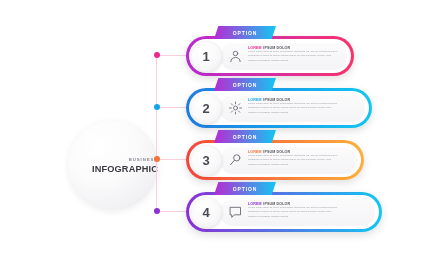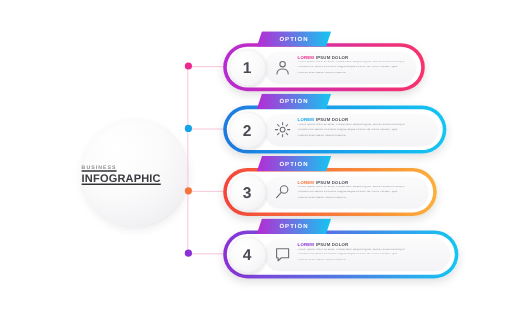--- a/index.html
+++ b/index.html
@@ -5,25 +5,25 @@
   html,body{margin:0;padding:0;}
   body{
     width:430px;height:269px;background:#ffffff;overflow:hidden;
     font-family:"Liberation Sans", sans-serif;
     position:relative;
   }
   #canvas{position:absolute;inset:0;}
 
   
   .center-circle{
-    position:absolute;left:68px;top:100px;width:90px;height:90px;
+    position:absolute;left:68px;top:120px;width:90px;height:90px;
     border-radius:50%;
     background:radial-gradient(circle at 34% 28%, #ffffff 0%, #fbfbfc 42%, #f2f2f4 72%, #e9e9ec 100%);
     box-shadow:0 2px 7px rgba(0,0,0,0.07), inset 0 0 0 1px rgba(0,0,0,0.012);
-    display:flex;flex-direction:column;align-items:flex-start;justify-content:center;text-decoration:underline;
+    display:flex;flex-direction:column;align-items:flex-end;justify-content:center;
   }
   .cc-top{
     font-size:4.3px;letter-spacing:0.9px;color:#8b8b92;font-weight:700;
     margin-bottom:2px;
   }
   .cc-main{
     font-size:9.2px;letter-spacing:0.15px;color:#3b3b42;font-weight:700;
   }
 
   

